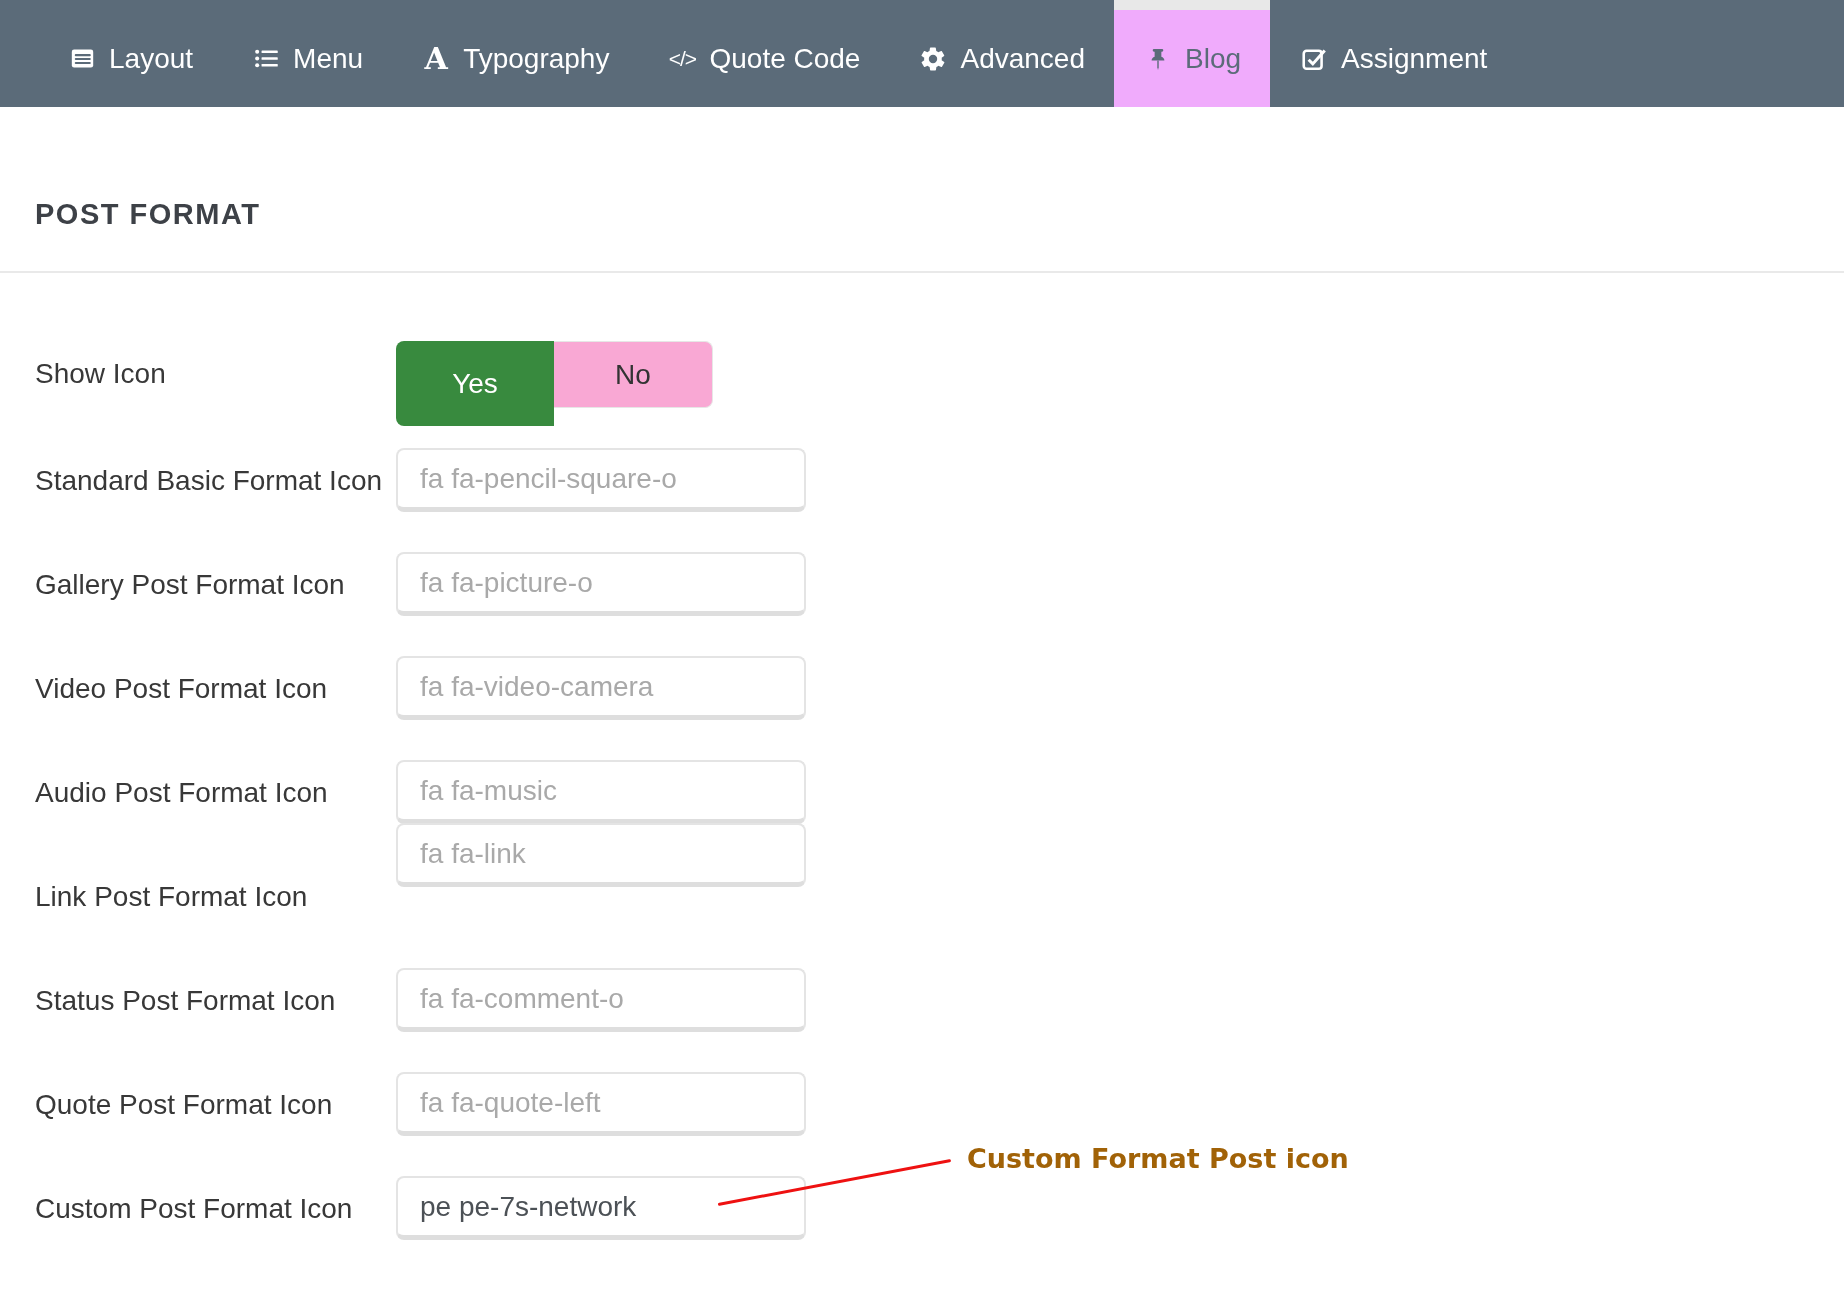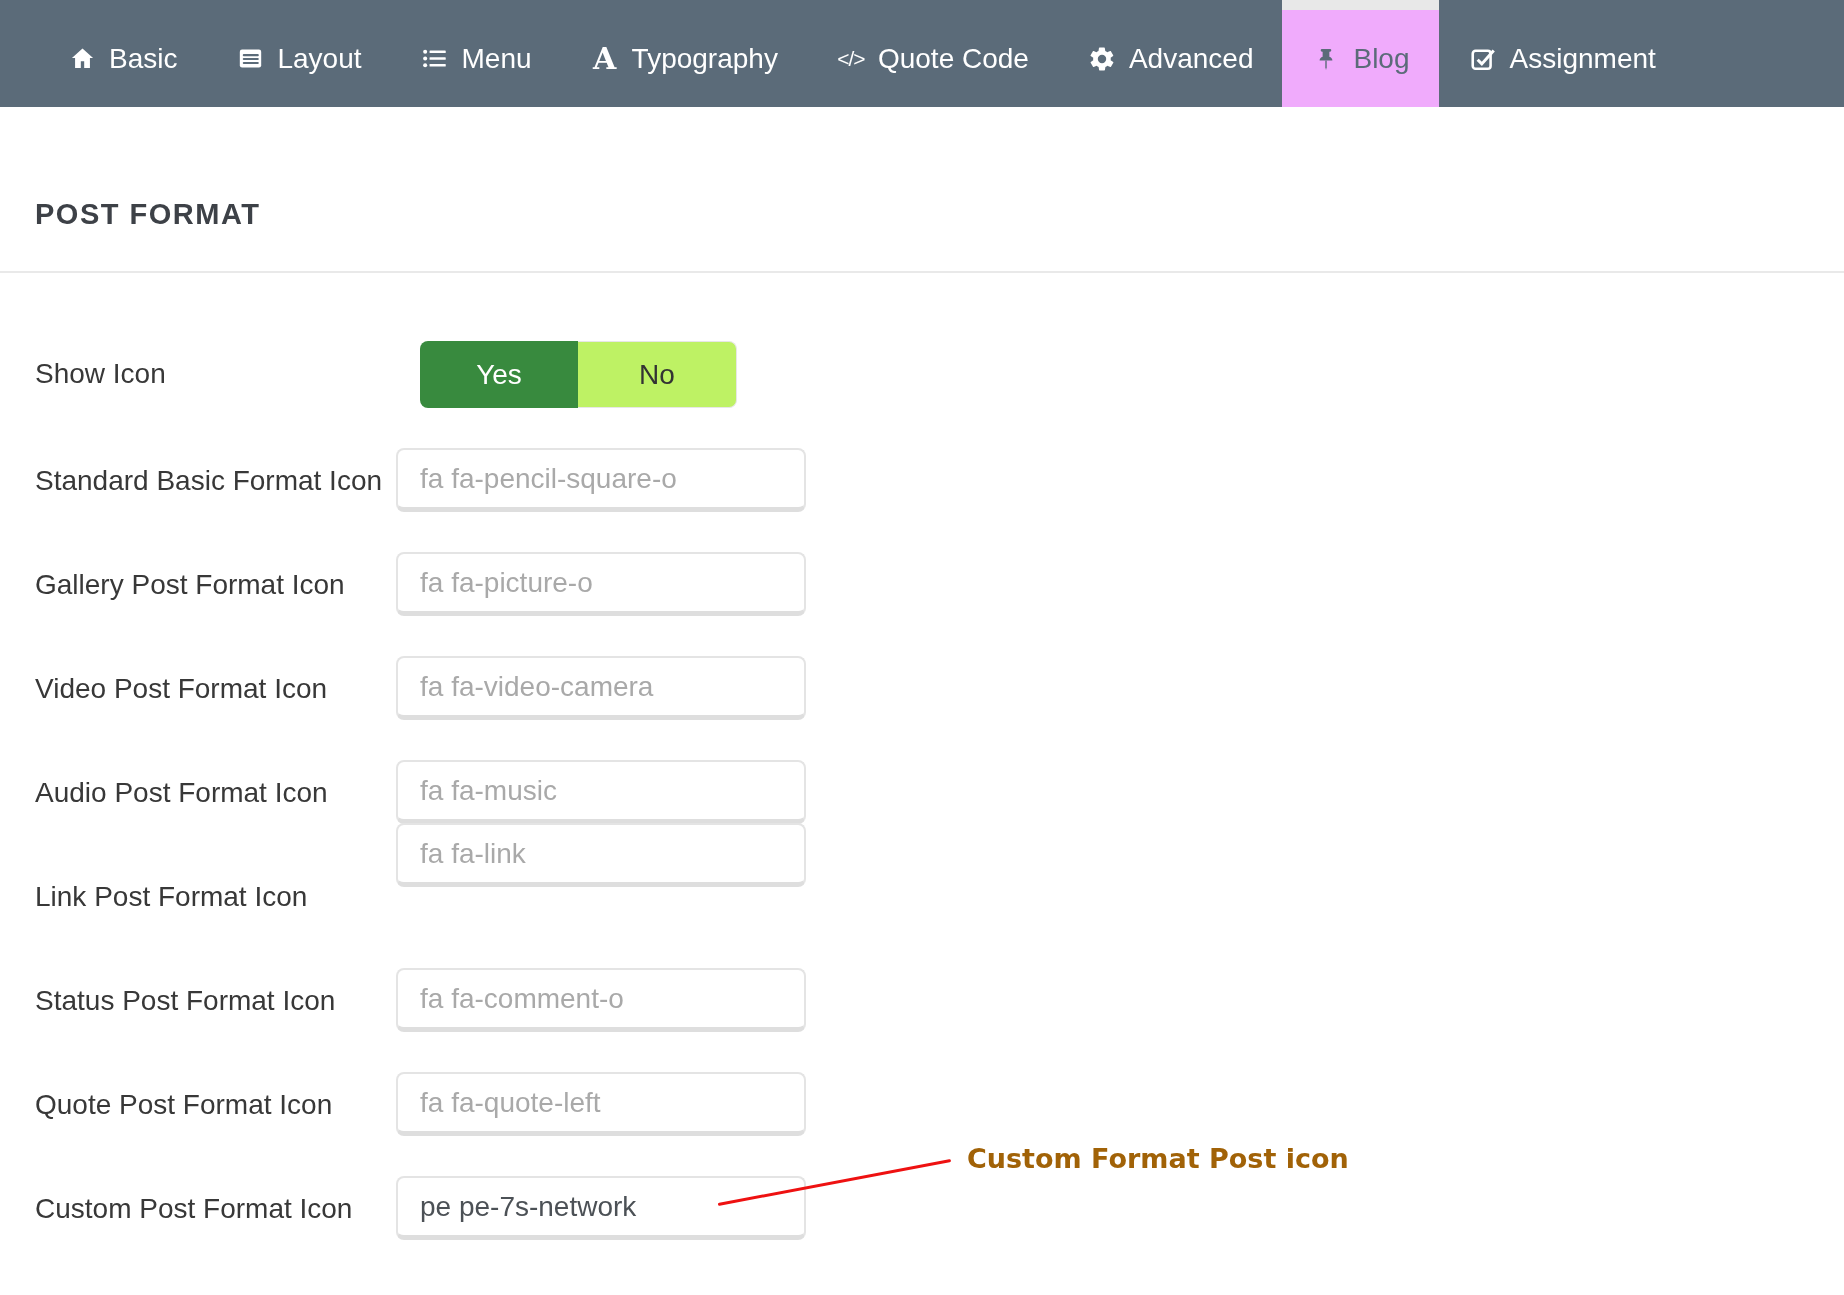--- a/index.html
+++ b/index.html
@@ -32,28 +32,28 @@
     font-size:29px;font-weight:700;letter-spacing:1.5px;color:#3d4147;
   }
   .divider{position:absolute;left:0;top:271px;width:1844px;height:2px;background:#e9e9e9;}
   
   .row-label{
     position:absolute;left:35px;height:38px;line-height:38px;
     font-size:28px;color:#383838;white-space:nowrap;
   }
   .toggle{position:absolute;left:396px;top:341px;height:67px;display:flex;}
   .toggle-yes{
-    width:158px;height:67px;border:none;border-radius:8px 0 0 8px;
+    width:158px;height:85px;border:none;border-radius:8px 0 0 8px;
     background:#388a3e;color:#ffffff;font-size:28px;
-    font-family:inherit;display:flex;align-items:center;justify-content:center;cursor:pointer;margin-left:24px;
+    font-family:inherit;display:flex;align-items:center;justify-content:center;cursor:pointer;
   }
   .toggle-no{
     width:159px;height:67px;box-sizing:border-box;
     border:1px solid #e7e7e6;border-left:none;border-radius:0 8px 8px 0;
-    background:#bef264;color:#333333;font-size:28px;
+    background:#f9a8d4;color:#333333;font-size:28px;
     font-family:inherit;display:flex;align-items:center;justify-content:center;cursor:pointer;
   }
   .icon-input{
     position:absolute;left:396px;width:410px;height:64px;box-sizing:border-box;
     border:2px solid #e4e4e4;border-bottom:5px solid #dedede;border-radius:8px;
     padding:0 22px;font-size:28px;color:#4c5156;background:#ffffff;
     font-family:"Liberation Sans",sans-serif;outline:none;
   }
   .icon-input::placeholder{color:#a9a9a9;opacity:1;}
   
@@ -65,28 +65,20 @@
   .annotation-line{
     position:absolute;left:718px;top:1203px;width:237px;height:3px;
     background:#ee1111;border-radius:2px;
     transform-origin:0 50%;transform:rotate(-10.7deg);z-index:5;
   }
 </style>
 </head>
 <body>
 
 <nav class="tabbar" id="tabbar">
-    <div class="tab">
-    <span class="tab-icon">
-        <svg width="27" height="27" viewBox="0 0 24 24" fill="currentColor">
-          <path d="M12 3 2.6 11.6h2.8V20.5h5.1v-6.1h3v6.1h5.1v-8.9h2.8z"></path>
-        </svg>
-      </span>
-    <span class="tab-label">Basic</span>
-  </div>
     <div class="tab">
     <span class="tab-icon">
         <svg width="27" height="27" viewBox="0 0 24 24">
           <rect x="2.5" y="4" width="19" height="16" rx="2" fill="currentColor"></rect>
           <g stroke="#5b6b79" stroke-width="1.8" stroke-linecap="round">
             <line x1="6" y1="9" x2="18.5" y2="9"></line>
             <line x1="6" y1="12.5" x2="18.5" y2="12.5"></line>
             <line x1="6" y1="16" x2="18.5" y2="16"></line>
           </g>
         </svg>

